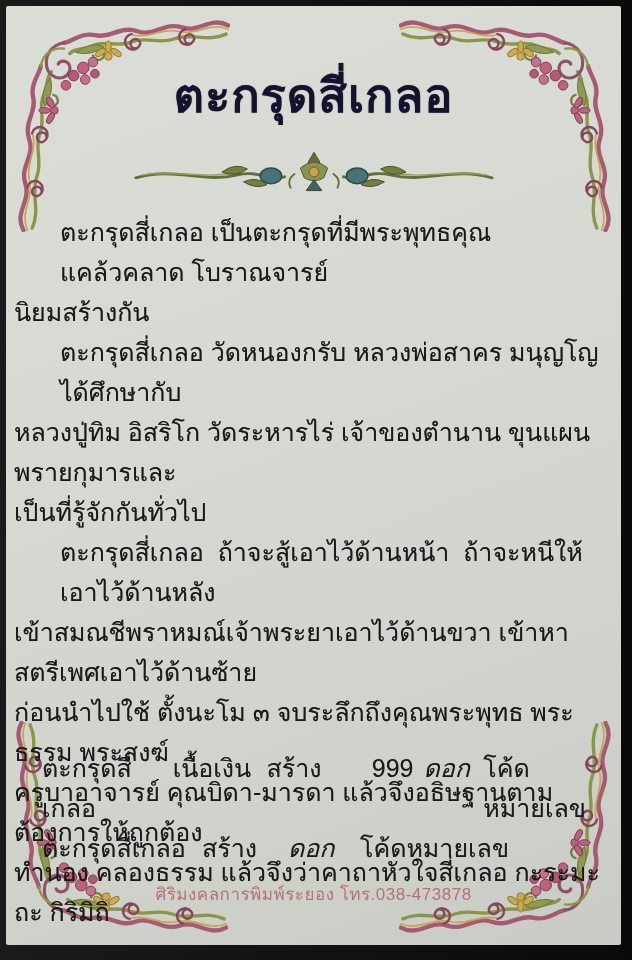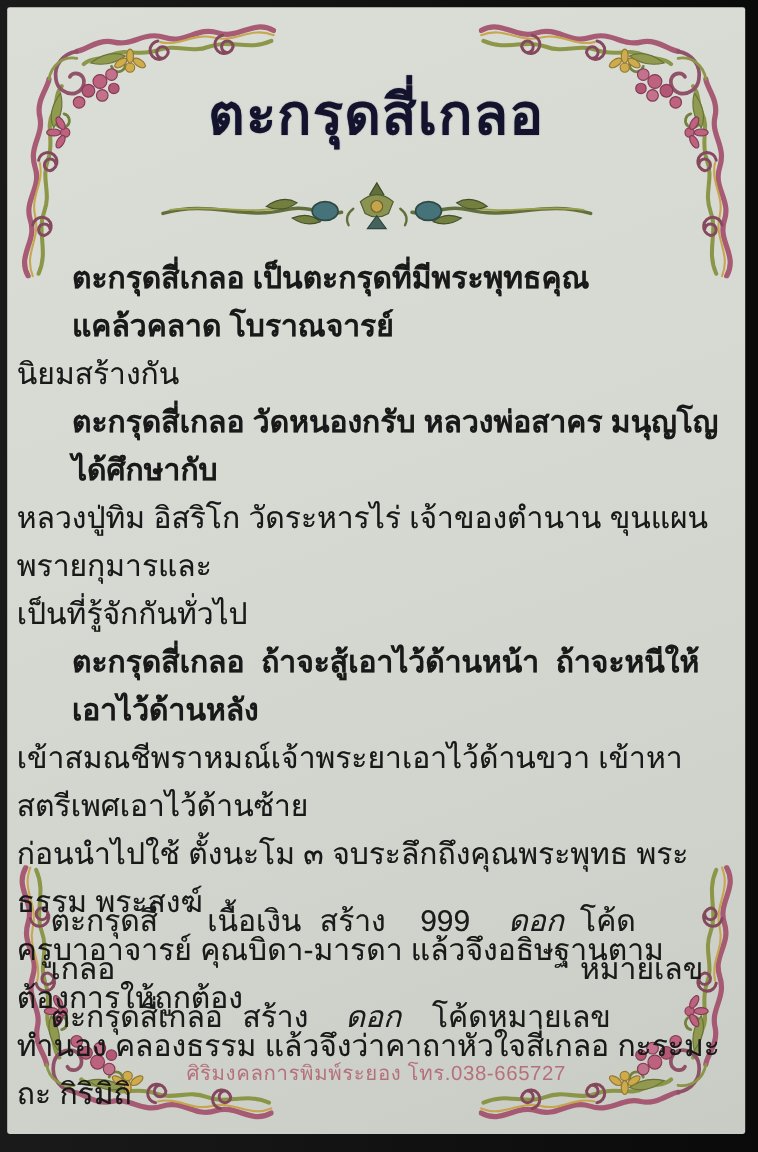--- a/index.html
+++ b/index.html
@@ -40,31 +40,31 @@
     letter-spacing:1px;
     text-shadow:0 0 1px rgba(19,19,45,.55);
   }
   .body-text{
     position:absolute;top:206px;left:8px;right:20px;
     color:#191919;
     font-size:25px;line-height:40px;
     text-shadow:0 0 .5px rgba(0,0,0,.4);
   }
   .line{white-space:pre-wrap;}
-  .line.indent{padding-left:46px;font-weight:bold;}
+  .line.indent{padding-left:46px;}
   .spec-table{
     position:absolute;top:742px;left:0;right:16px;
     color:#1b1b1b;font-size:25px;line-height:40px;
     text-shadow:0 0 .5px rgba(0,0,0,.4);
   }
   .t-row{display:flex;padding-left:36px;}
   .t-name{width:160px;}
   .t-material{width:115px;}
   .t-built{width:76px;}
-  .t-amount{width:104px;text-align:center;}
+  .t-amount{width:104px;text-align:right;}
   .t-unit{width:66px;padding-left:10px;font-style:italic;}
   .t-code{margin-left:6px;}
   .footer{
     position:absolute;top:874px;left:0;width:100%;
     text-align:center;
     font-size:17px;letter-spacing:.5px;
     color:#b5707d;
     filter:blur(.4px);
   }
 </style>
@@ -195,15 +195,15 @@
       <span class="t-code">โค้ดหมายเลข</span>
     </div>
     <div class="t-row">
       <span class="t-name">ตะกรุดสี่เกลอ</span>
       <span class="t-built">สร้าง</span>
       <span class="t-unit">ดอก</span>
       <span class="t-code">โค้ดหมายเลข</span>
     </div>
   </div>
 
-  <div class="footer">ศิริมงคลการพิมพ์ระยอง โทร.038-665727</div>
+  <div class="footer">ศิริมงคลการพิมพ์ระยอง โทร.038-473878</div>
 
 </div>
 
 </body></html>

